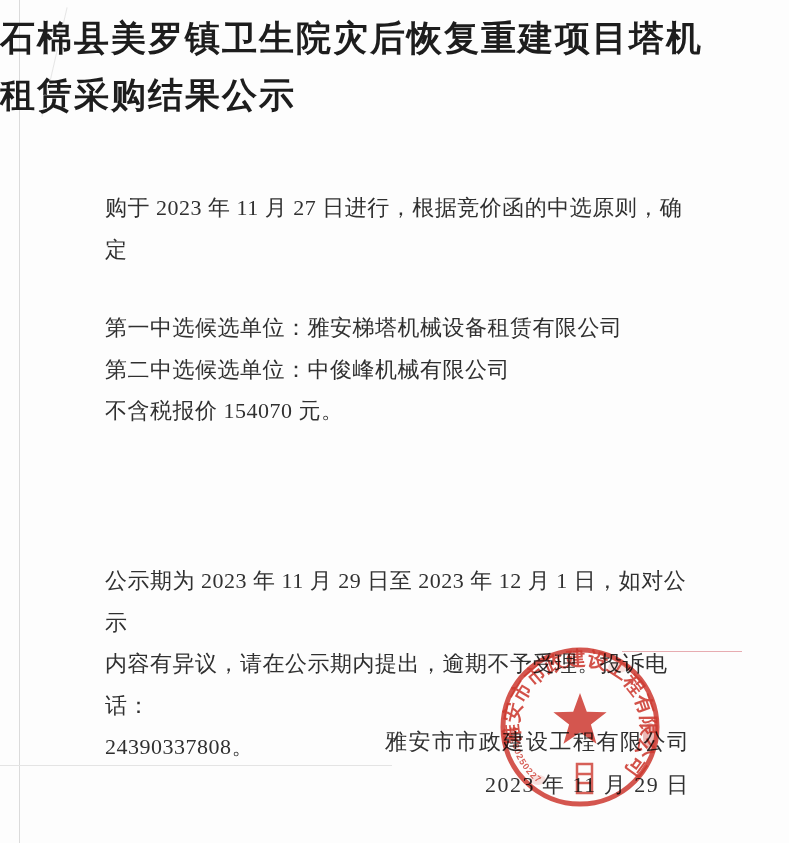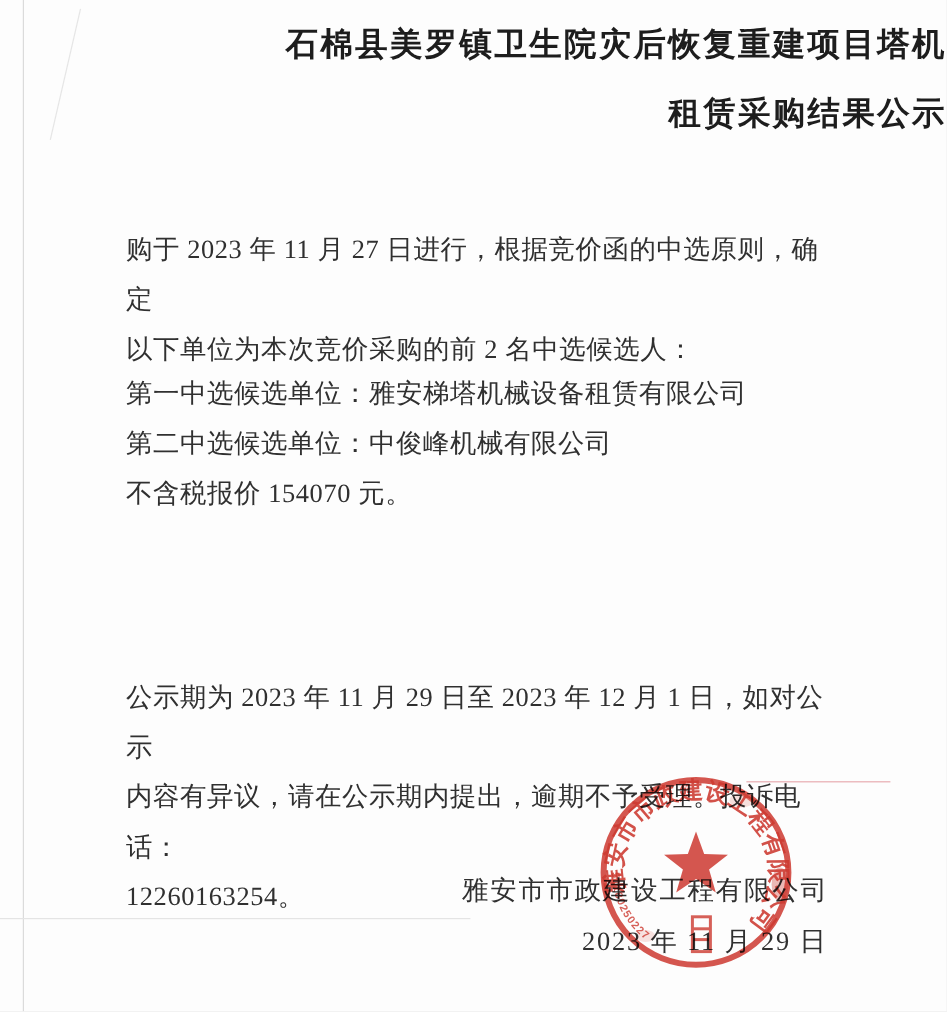--- a/index.html
+++ b/index.html
@@ -14,23 +14,23 @@
   }
   
   .artifact { position:absolute; pointer-events:none; }
   .vline  { left:19px; top:0; width:1px; height:843px; background:#c9c9c9; opacity:.65; }
   .diag   { left:54px; top:6px; width:1px; height:112px; background:#dcdcdc; opacity:.7; transform:rotate(13deg); }
   .pinkline { left:622px; top:651px; width:120px; height:1px; background:rgba(214,105,115,.55); }
   .grayline { left:0px; top:765px; width:392px; height:1px; background:#e4e4e4; }
 
   .title {
     position:absolute; top:9px; left:0; width:789px;
-    text-align:right;
+    text-align:left;
     font-family:"Liberation Sans","DejaVu Sans",sans-serif;
-    font-weight:bold; font-size:27px; line-height:57px;
+    font-weight:bold; font-size:35px; line-height:57px;
     letter-spacing:2px; color:#1d1d1d;
   }
   .bodytext { font-size:22px; line-height:41.5px; letter-spacing:.5px; }
   .greeting { position:absolute; top:142px; left:105px; letter-spacing:5px; }
   .intro    { position:absolute; top:187px; left:105px; width:585px; }
   .intro .indent { text-indent:2em; }
   .candidates { position:absolute; top:307px; left:105px; width:600px; }
   .notice   { position:absolute; top:560px; left:105px; width:585px; }
   .signature { position:absolute; top:727px; left:385px; font-size:22px; line-height:30px; letter-spacing:1.5px; }
   .dateline  { position:absolute; top:770px; left:485px; font-size:22px; line-height:30px; letter-spacing:1.5px; }
@@ -55,33 +55,32 @@
   <div class="artifact grayline"></div>
 
   <div class="title">
     <div>石棉县美罗镇卫生院灾后恢复重建项目塔机</div>
     <div>租赁采购结果公示</div>
   </div>
 
 
   <div class="bodytext intro">
     <div>购于 2023 年 11 月 27 日进行，根据竞价函的中选原则，确定</div>
-    <div>以下单位为本次竞价采购的前 2 名中选候选人：</div>
   </div>
 
   <div class="bodytext candidates">
     <div>第一中选候选单位：雅安梯塔机械设备租赁有限公司</div>
     <div>第二中选候选单位：中俊峰机械有限公司</div>
     <div>不含税报价 154070 元。</div>
   </div>
 
   <div class="bodytext notice">
     <div>公示期为 2023 年 11 月 29 日至 2023 年 12 月 1 日，如对公示</div>
     <div>内容有异议，请在公示期内提出，逾期不予受理。投诉电话：</div>
-    <div>12260163254。</div>
+    <div>24390337808。</div>
   </div>
 
   <div class="signature">雅安市市政建设工程有限公司</div>
   <div class="dateline">2023 年 11 月 29 日</div>
 
   <svg class="seal" viewBox="0 0 164 164" width="164" height="164">
     <defs>
       <path id="sealArc" d="M 25.8 108.2 A 62 62 0 1 1 117.6 132.8" fill="none"></path>
       <path id="serialArc" d="M 12 82 A 70 70 0 0 0 47 142.6" fill="none"></path>
     </defs>

